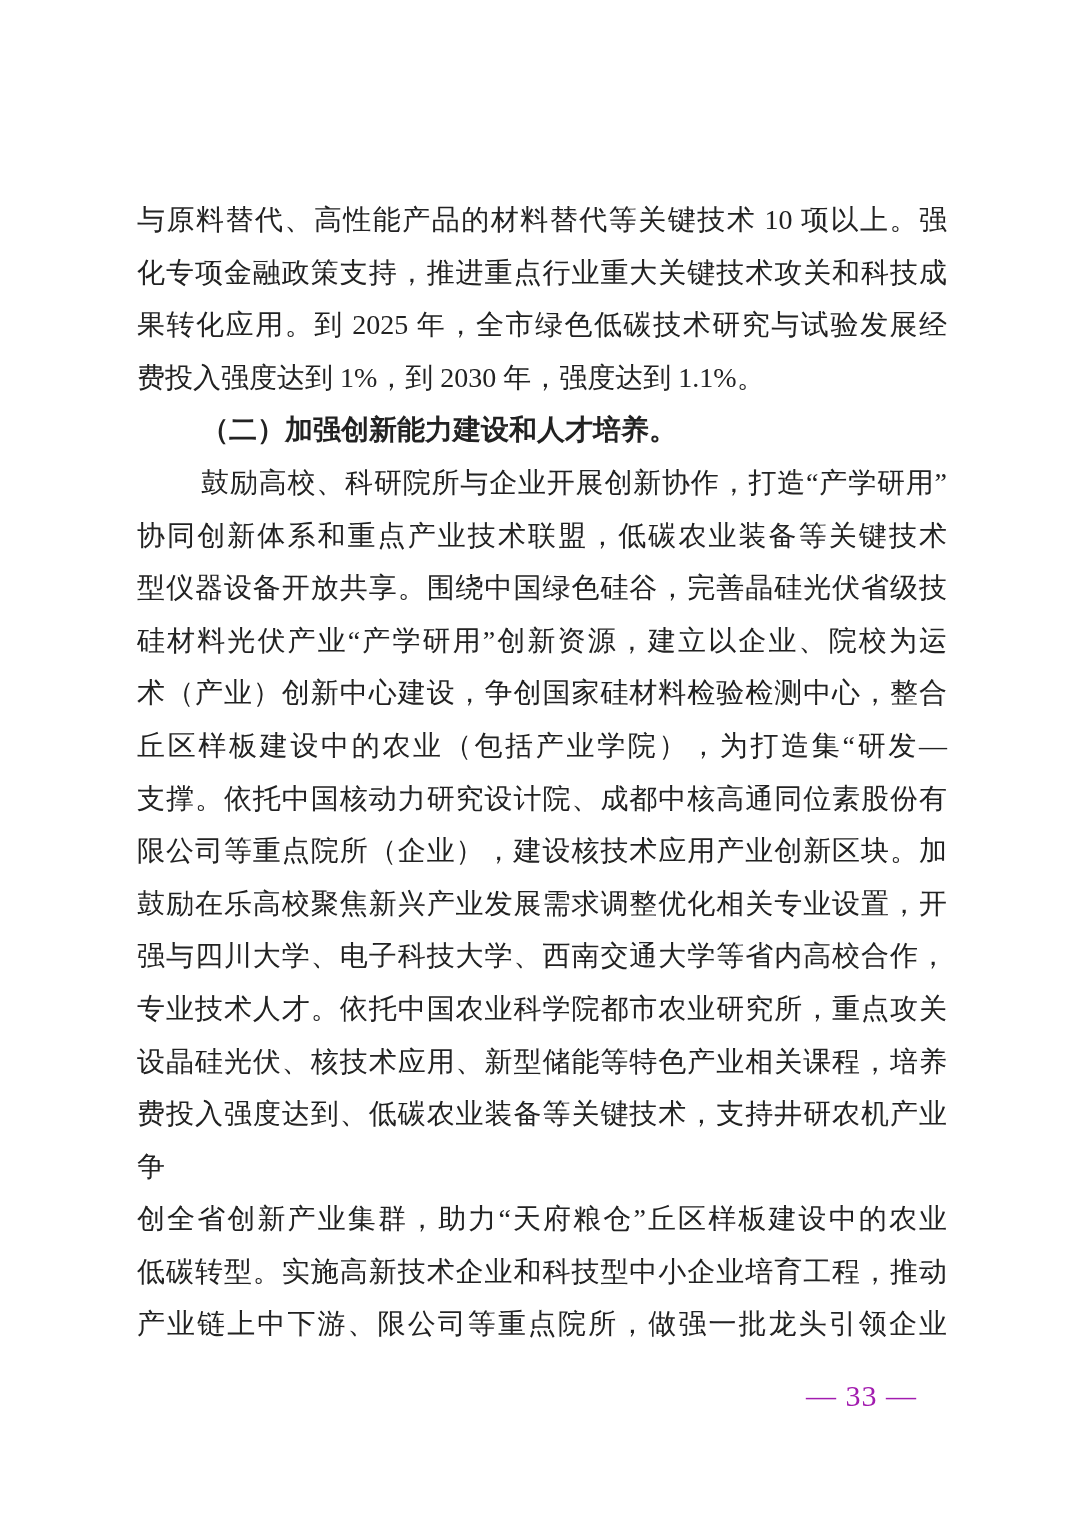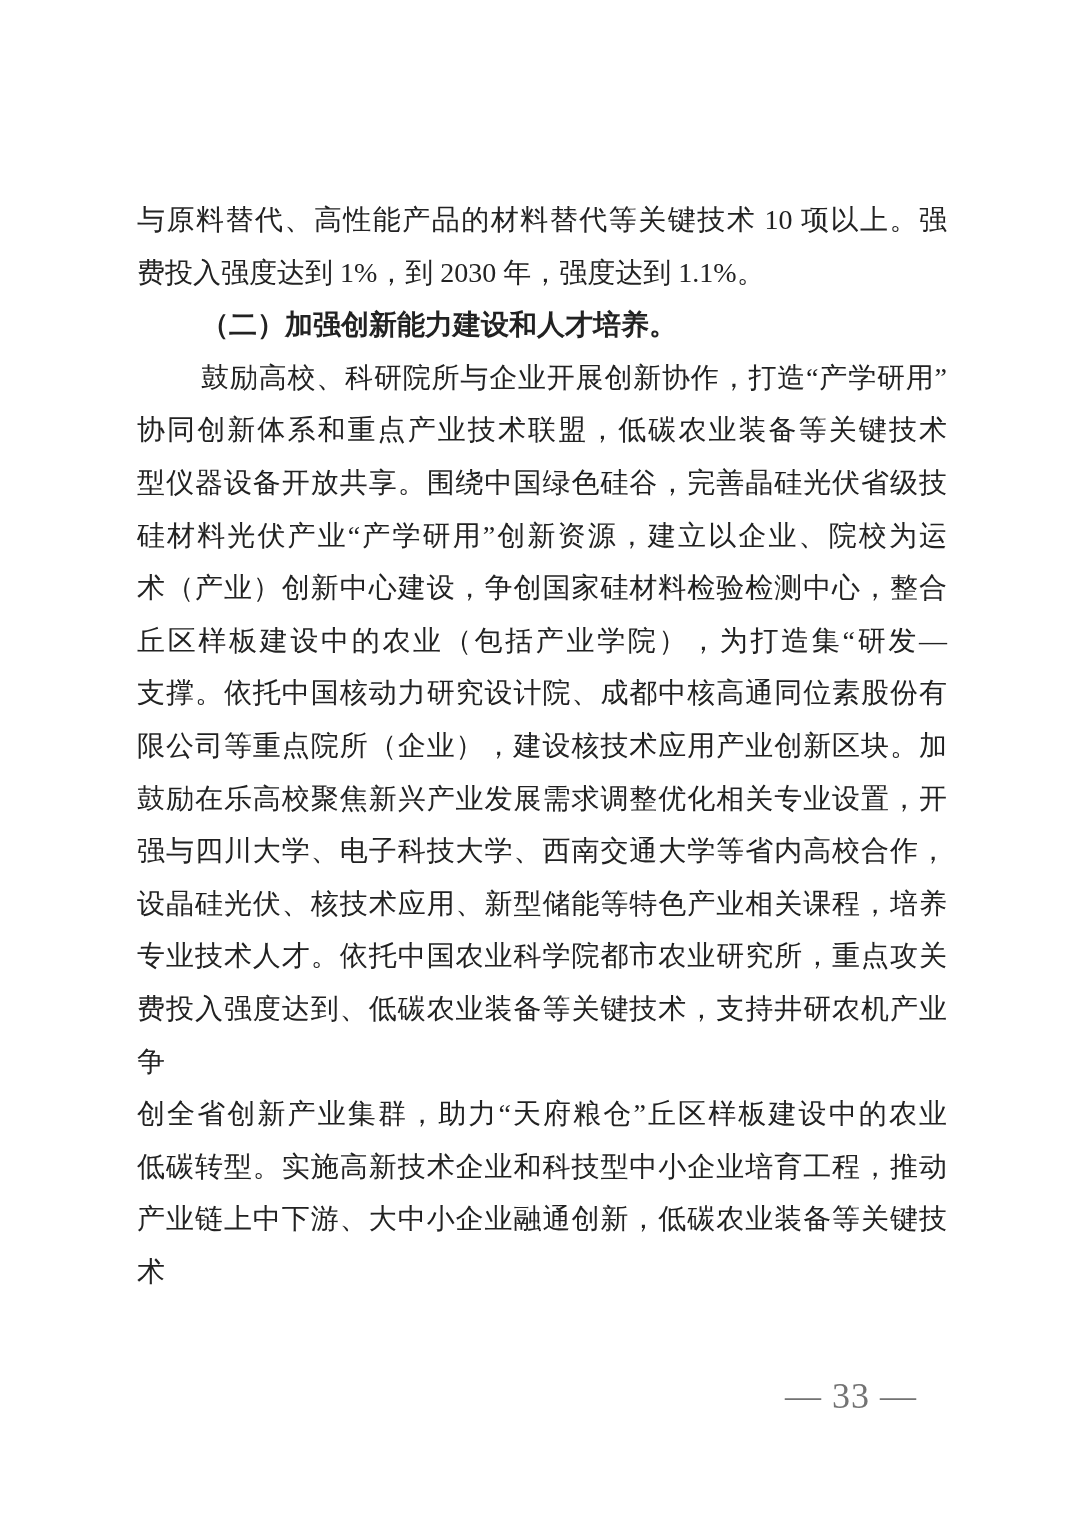--- a/index.html
+++ b/index.html
@@ -40,51 +40,53 @@
   .line.indent {
     text-indent: 64px;
   }
   .block.heading .line {
     font-weight: 700;
   }
   .page-number {
     position: absolute;
     top: 1378px;
     right: 163px;
-    font-size: 36px;
+    font-size: 30px;
     line-height: 36px;
-    color: #737373;
+    color: #a21caf;
     letter-spacing: 1px;
   }
 </style>
 </head>
 <body>
 
 <div class="page" style="background: rgb(255, 255, 255); color: rgb(34, 34, 34);">
   <main class="doc-body">
       <section class="block body">
         <div class="line full">与原料替代、高性能产品的材料替代等关键技术 10 项以上。强</div>
+        <div class="line full">化专项金融政策支持，推进重点行业重大关键技术攻关和科技成</div>
+        <div class="line full">果转化应用。到 2025 年，全市绿色低碳技术研究与试验发展经</div>
         <div class="line">费投入强度达到 1%，到 2030 年，强度达到 1.1%。</div>
       </section>
       <section class="block heading">
         <div class="line indent">（二）加强创新能力建设和人才培养。</div>
       </section>
       <section class="block body">
         <div class="line full indent">鼓励高校、科研院所与企业开展创新协作，打造“产学研用”</div>
         <div class="line full">协同创新体系和重点产业技术联盟，低碳农业装备等关键技术</div>
         <div class="line full">型仪器设备开放共享。围绕中国绿色硅谷，完善晶硅光伏省级技</div>
         <div class="line full">硅材料光伏产业“产学研用”创新资源，建立以企业、院校为运</div>
         <div class="line full">术（产业）创新中心建设，争创国家硅材料检验检测中心，整合</div>
         <div class="line full">丘区样板建设中的农业（包括产业学院），为打造集“研发—</div>
         <div class="line full">支撑。依托中国核动力研究设计院、成都中核高通同位素股份有</div>
         <div class="line full">限公司等重点院所（企业），建设核技术应用产业创新区块。加</div>
         <div class="line full">鼓励在乐高校聚焦新兴产业发展需求调整优化相关专业设置，开</div>
         <div class="line full">强与四川大学、电子科技大学、西南交通大学等省内高校合作，</div>
+        <div class="line full">专业技术人才。依托中国农业科学院都市农业研究所，重点攻关</div>
         <div class="line full">设晶硅光伏、核技术应用、新型储能等特色产业相关课程，培养</div>
-        <div class="line full">专业技术人才。依托中国农业科学院都市农业研究所，重点攻关</div>
         <div class="line full">费投入强度达到、低碳农业装备等关键技术，支持井研农机产业争</div>
         <div class="line full">创全省创新产业集群，助力“天府粮仓”丘区样板建设中的农业</div>
         <div class="line full">低碳转型。实施高新技术企业和科技型中小企业培育工程，推动</div>
-        <div class="line full">产业链上中下游、大中小企业融通创新，低碳农业装备等关键技术</div>
+        <div class="line full">产业链上中下游、限公司等重点院所，做强一批龙头引领企业</div>
       </section>
     </main>
   <div class="page-number">— 33 —</div>
 </div>
 
 </body></html>

